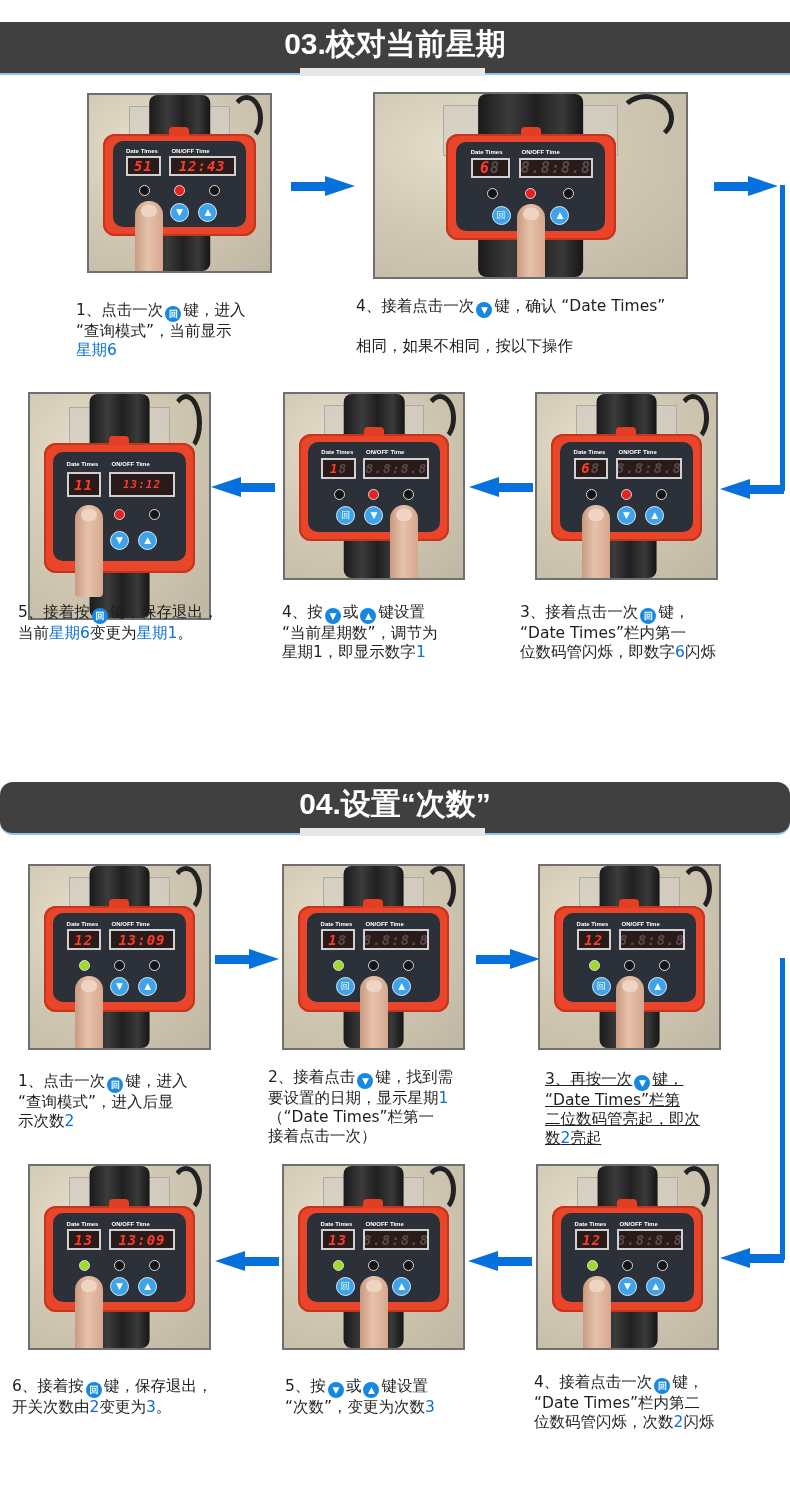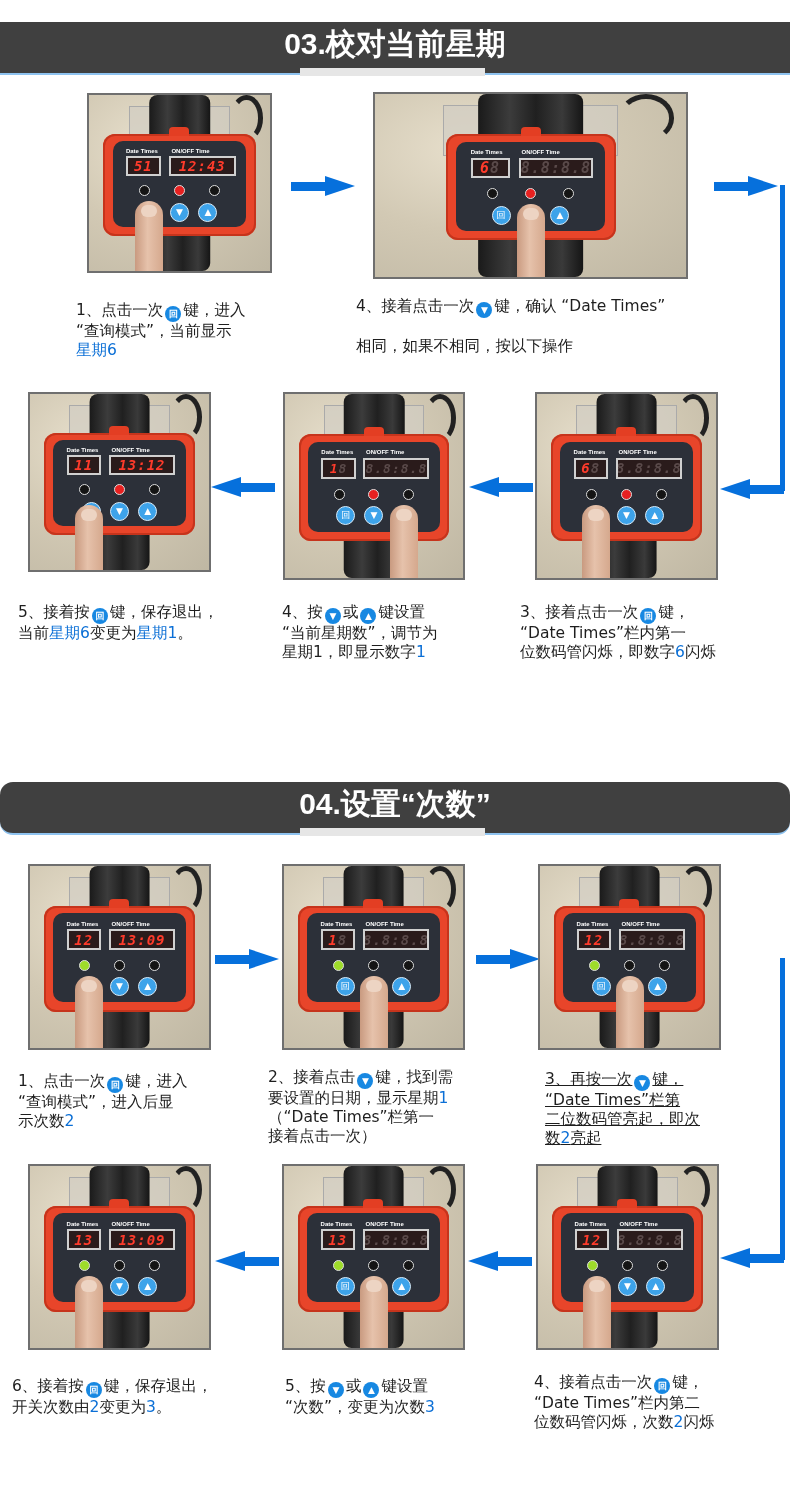--- a/index.html
+++ b/index.html
@@ -129,31 +129,31 @@
   <span>1、点击一次</span><span class="ik">回</span><span>键，进入</span><br>
   <span>“查询模式”，当前显示</span><br>
   <span class="hl">星期6</span>
 </div>
 <div class="cap" style="left:356px;top:297px;width:400px;">
   <span>4、接着点击一次</span><span class="ik">▼</span><span>键，确认 “Date Times”</span><br>
   <br>
   <span>相同，如果不相同，按以下操作</span>
 </div>
 
-<div class="photo" style="left:28px;top:392px;width:183px;height:180px;">
+<div class="photo" style="left:28px;top:392px;width:183px;height:228px;">
     <div class="plate"></div>
     <div class="pipe"></div>
     <div class="cable"></div>
     <div class="device" style="left: 14.32px; right: auto; width: 150.36px;">
       <div class="knob"></div>
       <div class="face">
         <div class="lbl dt">Date Times</div>
         <div class="lbl oo">ON/OFF Time</div>
         <div class="seg dt" style="font-size: 14px;">11</div>
-        <div class="seg oo" style="font-size: 14px;">13:12</div>
+        <div class="seg oo" style="font-size: 11px;">13:12</div>
         <div class="leds">
           <div class="led"></div>
           <div class="led red"></div>
           <div class="led"></div>
         </div>
         <div class="keys">
           <div class="key">回</div>
           <div class="key">▼</div>
           <div class="key">▲</div>
         </div>

